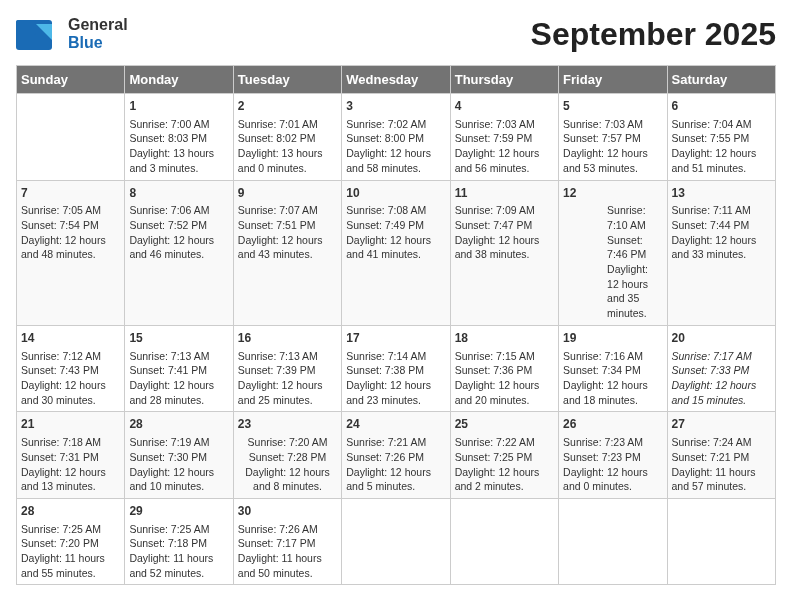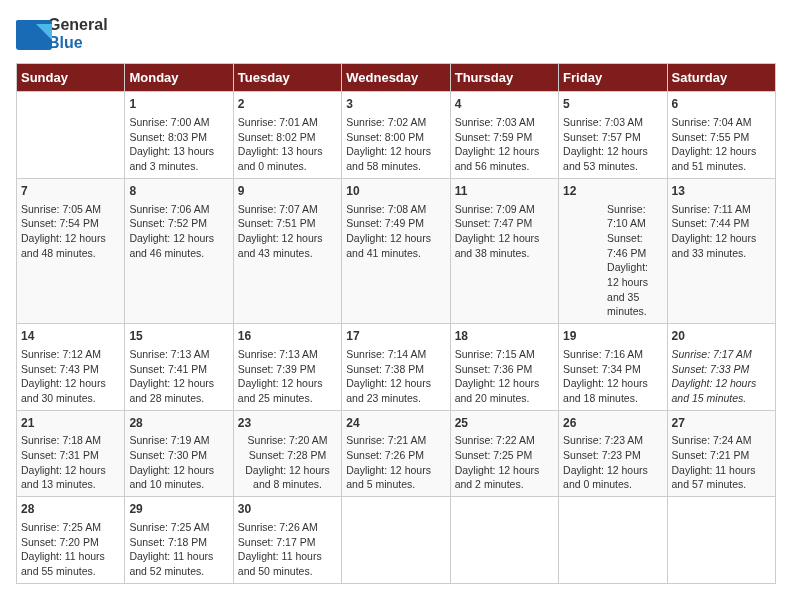--- a/index.html
+++ b/index.html
@@ -12,21 +12,21 @@
     }
     .header {
       display: flex;
       justify-content: space-between;
       align-items: flex-start;
       margin-bottom: 12px;
     }
     .logo {
       display: flex;
       align-items: center;
-      gap: 0;
+      gap: 20px;
     }
     .logo-icon {
       width: 32px;
       height: 28px;
       position: relative;
     }
     .title-block {
       text-align: right;
     }
     .month-title {
@@ -37,21 +37,21 @@
     .location-title {
       font-size: 16px;
       color: #555;
     }
     table {
       width: 100%;
       border-collapse: collapse;
       font-size: 11px;
     }
     thead tr th {
-      background-color: #7f1d1d;
+      background-color: #737373;
       color: #fff;
       padding: 6px 4px;
       text-align: left;
       font-size: 13px;
       font-weight: bold;
       border: 1px solid #ccc;
     }
     tbody tr td {
       vertical-align: top;
       padding: 4px 4px;
@@ -92,20 +92,21 @@
         <polygon points="20,4 36,4 36,20" fill="#4db8e8"></polygon>
         <rect x="0" y="0" width="20" height="15" rx="2" fill="#1a6bb5"></rect>
       </svg>
     </div>
     <div>
       <div style="font-size:16px;font-weight:bold;color:#333;line-height:1.1">General</div>
       <div style="font-size:16px;font-weight:bold;color:#1a6bb5;line-height:1.1">Blue</div>
     </div>
   </div>
   <div class="title-block">
+    <div class="month-title">September 2025</div>
   </div>
 </div>
 
 <table>
   <thead>
     <tr id="thead-row">
         <th>Sunday</th>
         <th>Monday</th>
         <th>Tuesday</th>
         <th>Wednesday</th>

